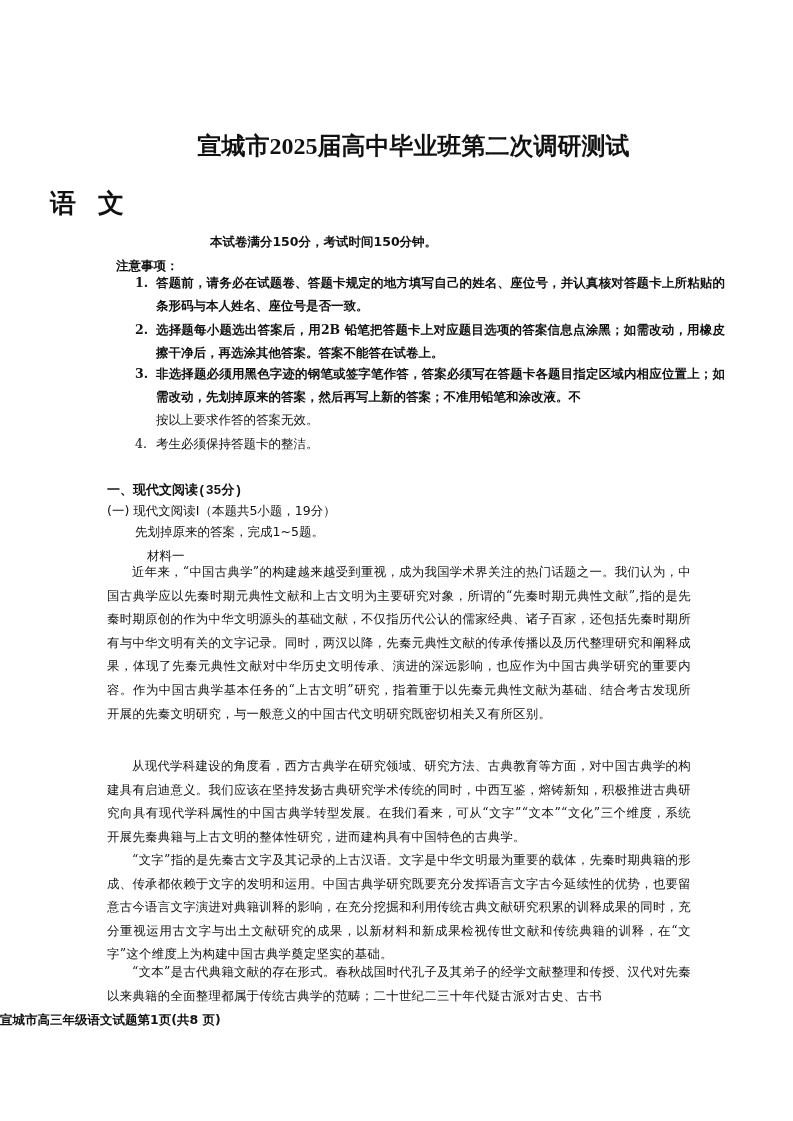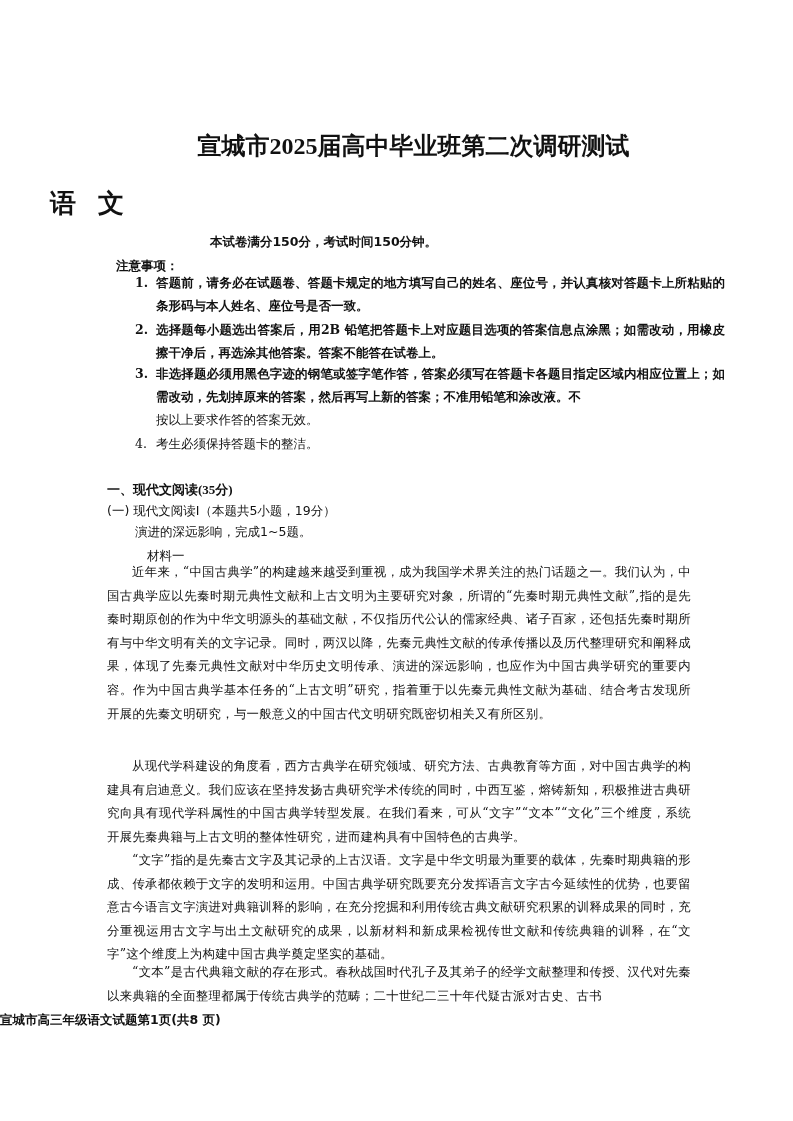--- a/index.html
+++ b/index.html
@@ -17,21 +17,21 @@
   .notice { position: absolute; left: 135px; width: 590px; font-family: "DejaVu Serif", serif; font-size: 12.5px; line-height: 23px; }
   .notice.bold { font-weight: bold; }
   .notice .num { position: absolute; left: 0; top: 0; }
   .notice .txt { display: block; padding-left: 21px; text-align: justify; text-align-last: left; }
   .n1 { top: 271px; }
   .n2 { top: 318px; }
   .n3 { top: 362px; }
   .n4 { top: 432px; }
   .n3 .light { font-weight: normal; }
 
-  .sec-head { position: absolute; left: 107px; top: 481px; font-family: Liberation Serif, serif; font-size: 13px; font-weight: bold; }
+  .sec-head { position: absolute; left: 107px; top: 481px; font-family: Liberation Mono, monospace; font-size: 13px; font-weight: bold; }
   .sub-head { position: absolute; left: 107px; top: 503px; font-family: "DejaVu Sans", sans-serif; font-size: 12.5px; }
   .instr { position: absolute; left: 135px; top: 524px; font-family: "DejaVu Sans", sans-serif; font-size: 12.5px; }
   .mat { position: absolute; left: 135px; top: 548px; font-family: "DejaVu Sans", sans-serif; font-size: 12.5px; margin-left: 12px; }
 
   .para { position: absolute; left: 107px; width: 584px; font-family: "DejaVu Serif", serif; font-size: 12.4px;
           line-height: 23.6px; text-indent: 25px; text-align: justify; letter-spacing: 0.3px; }
   .p1 { top: 560px; }
   .p2 { top: 754px; }
   .p3 { top: 848px; }
   .p4 { top: 960px; }
@@ -61,21 +61,21 @@
     <span class="num">3.</span>
     <span class="txt"><span>非选择题必须用黑色字迹的钢笔或签字笔作答，答案必须写在答题卡各题目指定区域内相应位置上；如需改动，先划掉原来的答案，然后再写上新的答案；不准用铅笔和涂改液。不</span><br><span class="light">按以上要求作答的答案无效。</span></span>
   </div>
   <div class="notice n4">
     <span class="num">4.</span>
     <span class="txt">考生必须保持答题卡的整洁。</span>
   </div>
 
   <div class="sec-head">一、现代文阅读(35分)</div>
   <div class="sub-head">(一) 现代文阅读I（本题共5小题，19分）</div>
-  <div class="instr">演进的深远影响，完成1~5题。</div>
+  <div class="instr">先划掉原来的答案，完成1~5题。</div>
   <div class="mat">材料一</div>
 
   <div class="para p1">近年来，“中国古典学”的构建越来越受到重视，成为我国学术界关注的热门话题之一。我们认为，中国古典学应以先秦时期元典性文献和上古文明为主要研究对象，所谓的“先秦时期元典性文献”,指的是先秦时期原创的作为中华文明源头的基础文献，不仅指历代公认的儒家经典、诸子百家，还包括先秦时期所有与中华文明有关的文字记录。同时，两汉以降，先秦元典性文献的传承传播以及历代整理研究和阐释成果，体现了先秦元典性文献对中华历史文明传承、演进的深远影响，也应作为中国古典学研究的重要内容。作为中国古典学基本任务的“上古文明”研究，指着重于以先秦元典性文献为基础、结合考古发现所开展的先秦文明研究，与一般意义的中国古代文明研究既密切相关又有所区别。</div>
   <div class="para p2">从现代学科建设的角度看，西方古典学在研究领域、研究方法、古典教育等方面，对中国古典学的构建具有启迪意义。我们应该在坚持发扬古典研究学术传统的同时，中西互鉴，熔铸新知，积极推进古典研究向具有现代学科属性的中国古典学转型发展。在我们看来，可从“文字”“文本”“文化”三个维度，系统开展先秦典籍与上古文明的整体性研究，进而建构具有中国特色的古典学。</div>
   <div class="para p3">“文字”指的是先秦古文字及其记录的上古汉语。文字是中华文明最为重要的载体，先秦时期典籍的形成、传承都依赖于文字的发明和运用。中国古典学研究既要充分发挥语言文字古今延续性的优势，也要留意古今语言文字演进对典籍训释的影响，在充分挖掘和利用传统古典文献研究积累的训释成果的同时，充分重视运用古文字与出土文献研究的成果，以新材料和新成果检视传世文献和传统典籍的训释，在“文字”这个维度上为构建中国古典学奠定坚实的基础。</div>
   <div class="para p4">“文本”是古代典籍文献的存在形式。春秋战国时代孔子及其弟子的经学文献整理和传授、汉代对先秦以来典籍的全面整理都属于传统古典学的范畴；二十世纪二三十年代疑古派对古史、古书</div>
 
   <div class="footer">宣城市高三年级语文试题第1页(共8 页)</div>
 </div>
 

